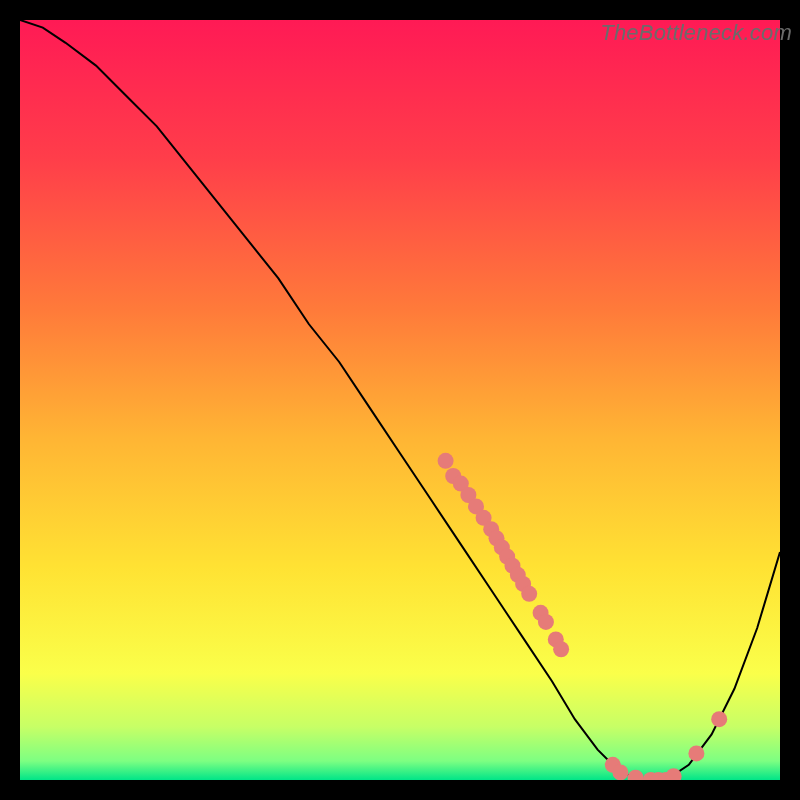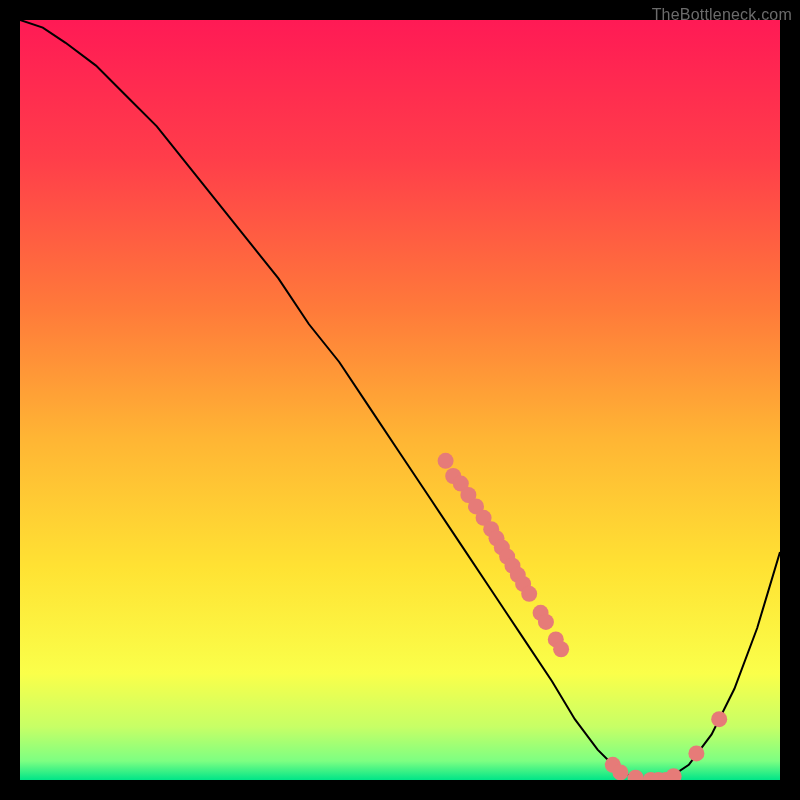--- a/index.html
+++ b/index.html
@@ -12,27 +12,28 @@
     overflow: hidden;
   }
   .frame {
     position: relative;
     width: 800px;
     height: 800px;
     background: #000;
   }
   .watermark {
     position: absolute;
-    top: 6px;
+    top: 20px;
     right: 8px;
     color: #6b6b6b;
-    font-size: 16px;
+    font-size: 22px;
     font-weight: 500;
     letter-spacing: 0.2px;
     z-index: 20;
+    font-style: italic;
   }
   .plot {
     position: absolute;
     left: 20px;
     top: 20px;
     width: 760px;
     height: 760px;
   }
   .plot svg {
     display: block;

